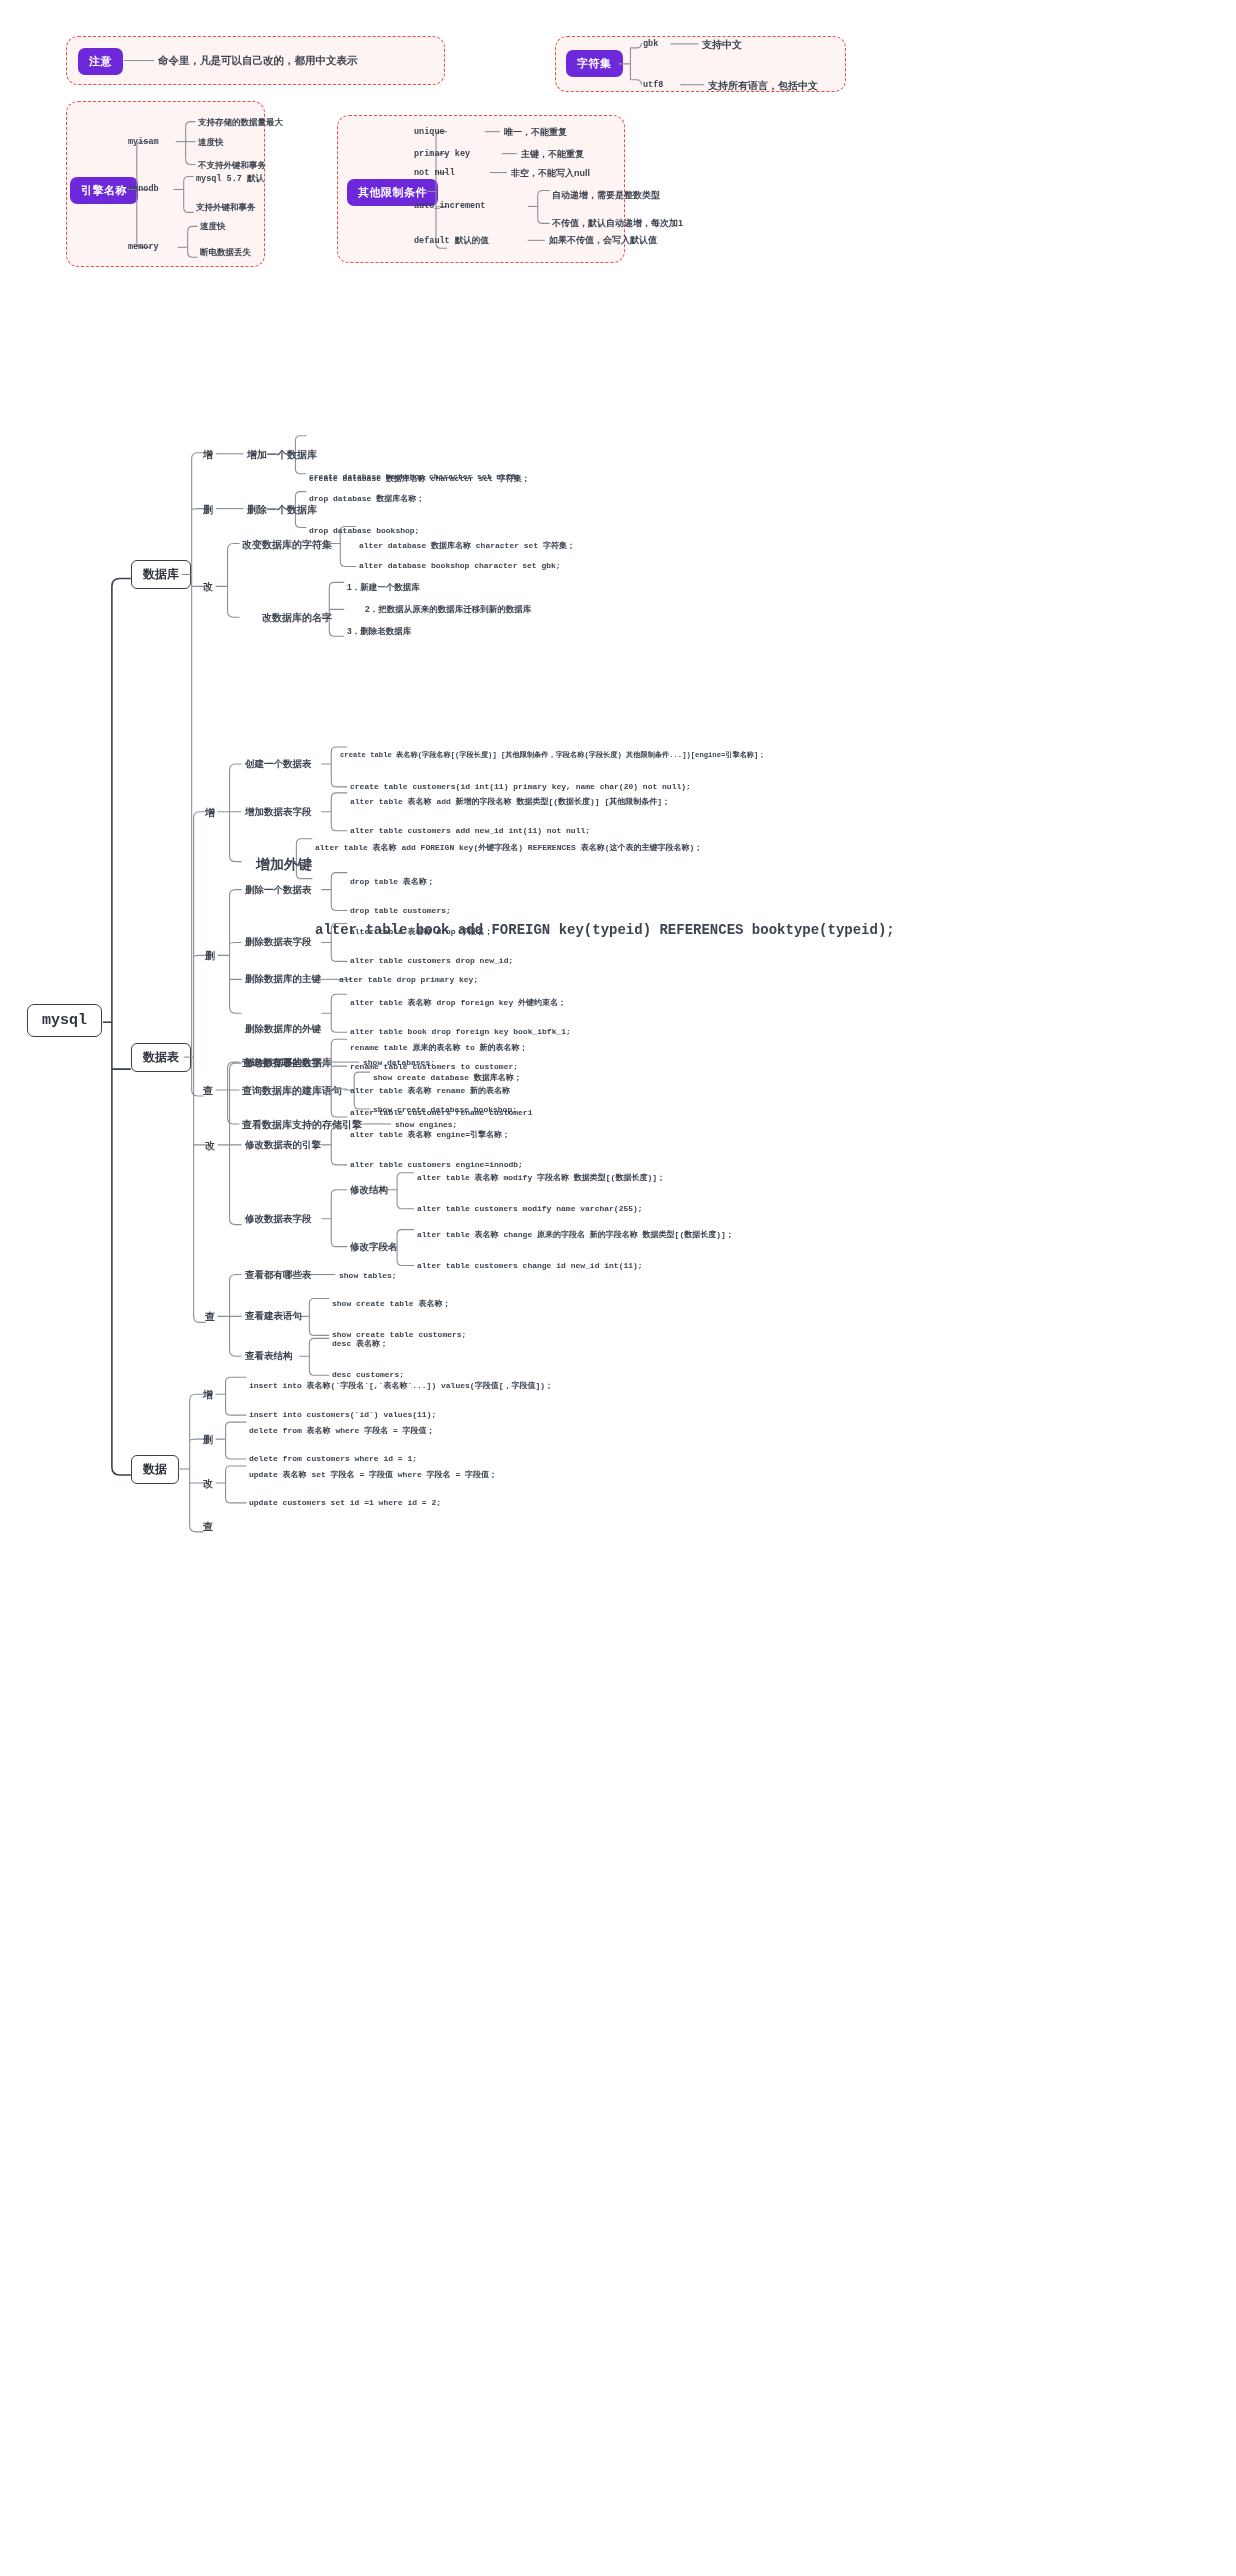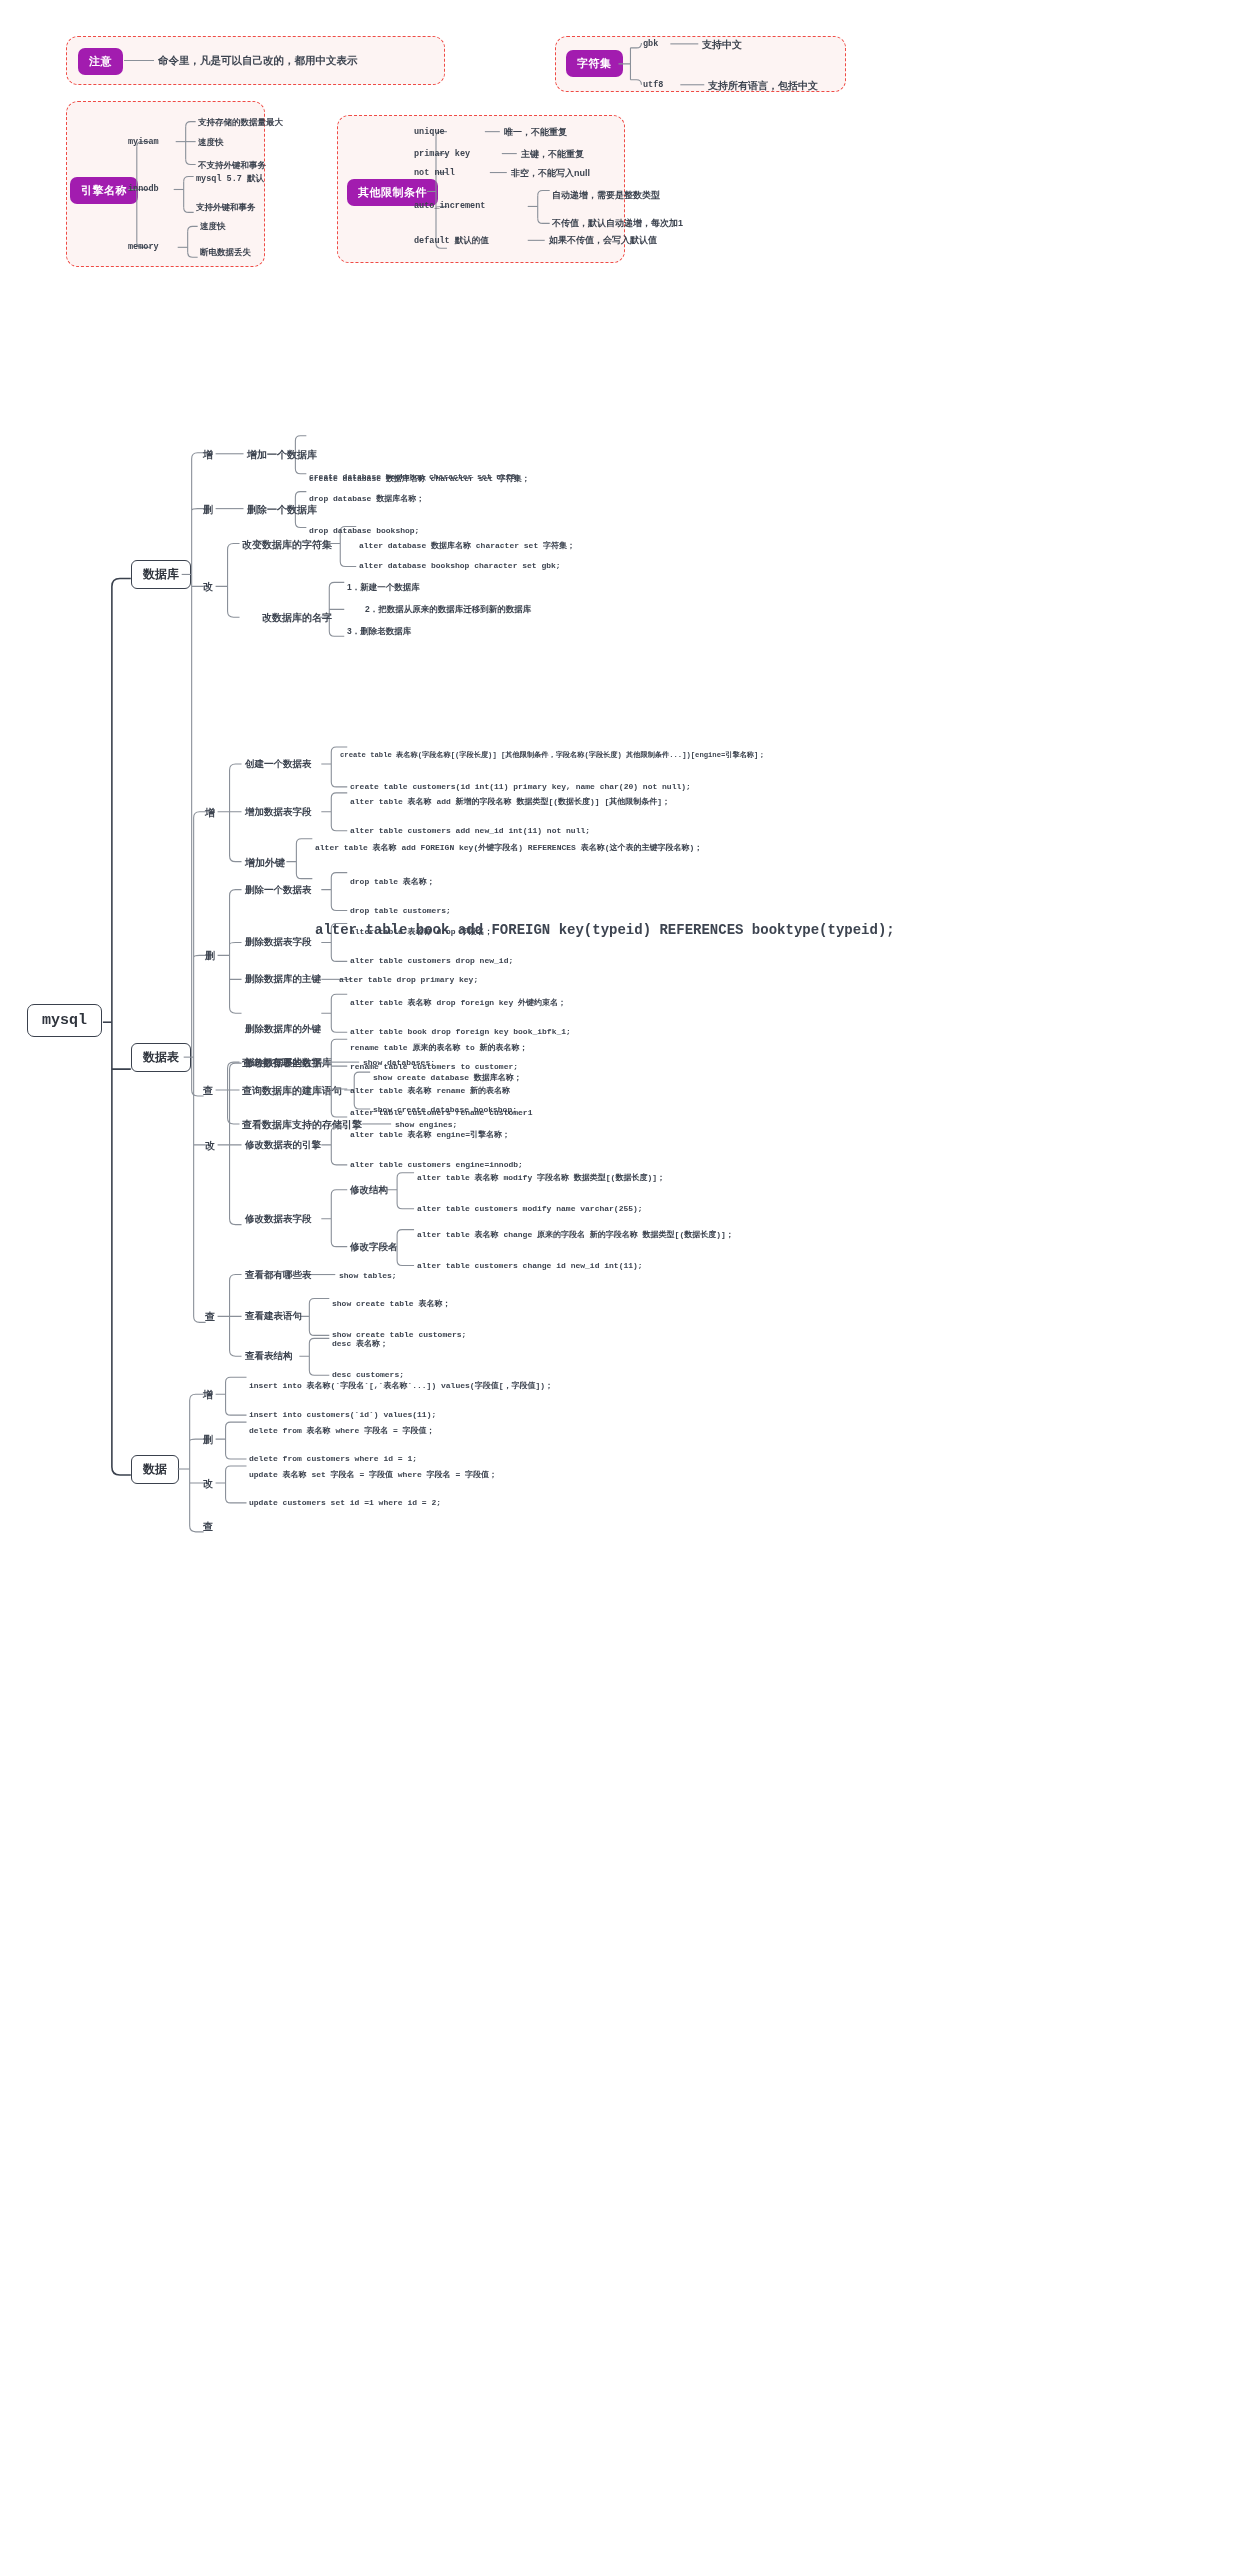--- a/index.html
+++ b/index.html
@@ -19,21 +19,21 @@
     font-size:15px; font-weight:700; color:#2f343d;
     display:inline-block; white-space:nowrap;
   }
   .lv1-box {
     border:1.4px solid #3a414d; border-radius:6px;
     background:#fff; padding:5px 11px;
     font-size:12px; font-weight:700; color:#2f343d;
     display:inline-block; white-space:nowrap;
   }
   .red-pill {
-    background:#a21caf; color:#fff; border-radius:7px;
+    background:#6d28d9; color:#fff; border-radius:7px;
     padding:6px 11px; font-size:11px; font-weight:700;
     display:inline-block; white-space:nowrap;
     letter-spacing:0.5px;
   }
   .dash-card {
     position:absolute;
     border:1.6px dashed #ef4b45;
     border-radius:12px;
     background:#fdf4f3;
   }
@@ -234,21 +234,21 @@
   <path d="M300,1360 H310 M310,1347 V1374 M310,1347 q0,-5 5,-5 H330 M310,1374 q0,5 5,5 H330"></path>
 </svg>
 
 <div class="txt sans b" style="left:205px; top:806px; font-size:10px;">增</div>
 <div class="txt sans b" style="left:245px; top:758px; font-size:9.5px;">创建一个数据表</div>
 <div class="txt mono b" style="left:340px; top:750px; font-size:7.2px;">create table 表名称(字段名称[(字段长度)] [其他限制条件，字段名称(字段长度) 其他限制条件...])[engine=引擎名称]；</div>
 <div class="txt mono b" style="left:350px; top:782px; font-size:8px;">create table customers(id int(11) primary key, name char(20) not null);</div>
 <div class="txt sans b" style="left:245px; top:806px; font-size:9.5px;">增加数据表字段</div>
 <div class="txt mono b" style="left:350px; top:796px; font-size:8px;">alter table 表名称 add 新增的字段名称 数据类型[(数据长度)] [其他限制条件]；</div>
 <div class="txt mono b" style="left:350px; top:826px; font-size:8px;">alter table customers add new_id int(11) not null;</div>
-<div class="txt sans b" style="left:245px; top:856px; font-size:10px;text-align:center;">增加外键</div>
+<div class="txt sans b" style="left:256px; top:856px; font-size:14px;text-align:center;">增加外键</div>
 <div class="txt mono b" style="left:315px; top:842px; font-size:8px;">alter table 表名称 add FOREIGN key(外键字段名) REFERENCES 表名称(这个表的主键字段名称)；</div>
 <div class="txt mono b" style="left:315px; top:922px; font-size:14px;">alter table book add FOREIGN key(typeid) REFERENCES booktype(typeid);</div>
 
 <div class="txt sans b" style="left:205px; top:949px; font-size:10px;">删</div>
 <div class="txt sans b" style="left:245px; top:884px; font-size:9.5px;">删除一个数据表</div>
 <div class="txt mono b" style="left:350px; top:876px; font-size:8px;">drop table 表名称；</div>
 <div class="txt mono b" style="left:350px; top:906px; font-size:8px;">drop table customers;</div>
 <div class="txt sans b" style="left:245px; top:936px; font-size:9.5px;">删除数据表字段</div>
 <div class="txt mono b" style="left:350px; top:926px; font-size:8px;">alter table 表名称 drop 字段名；</div>
 <div class="txt mono b" style="left:350px; top:956px; font-size:8px;">alter table customers drop new_id;</div>

